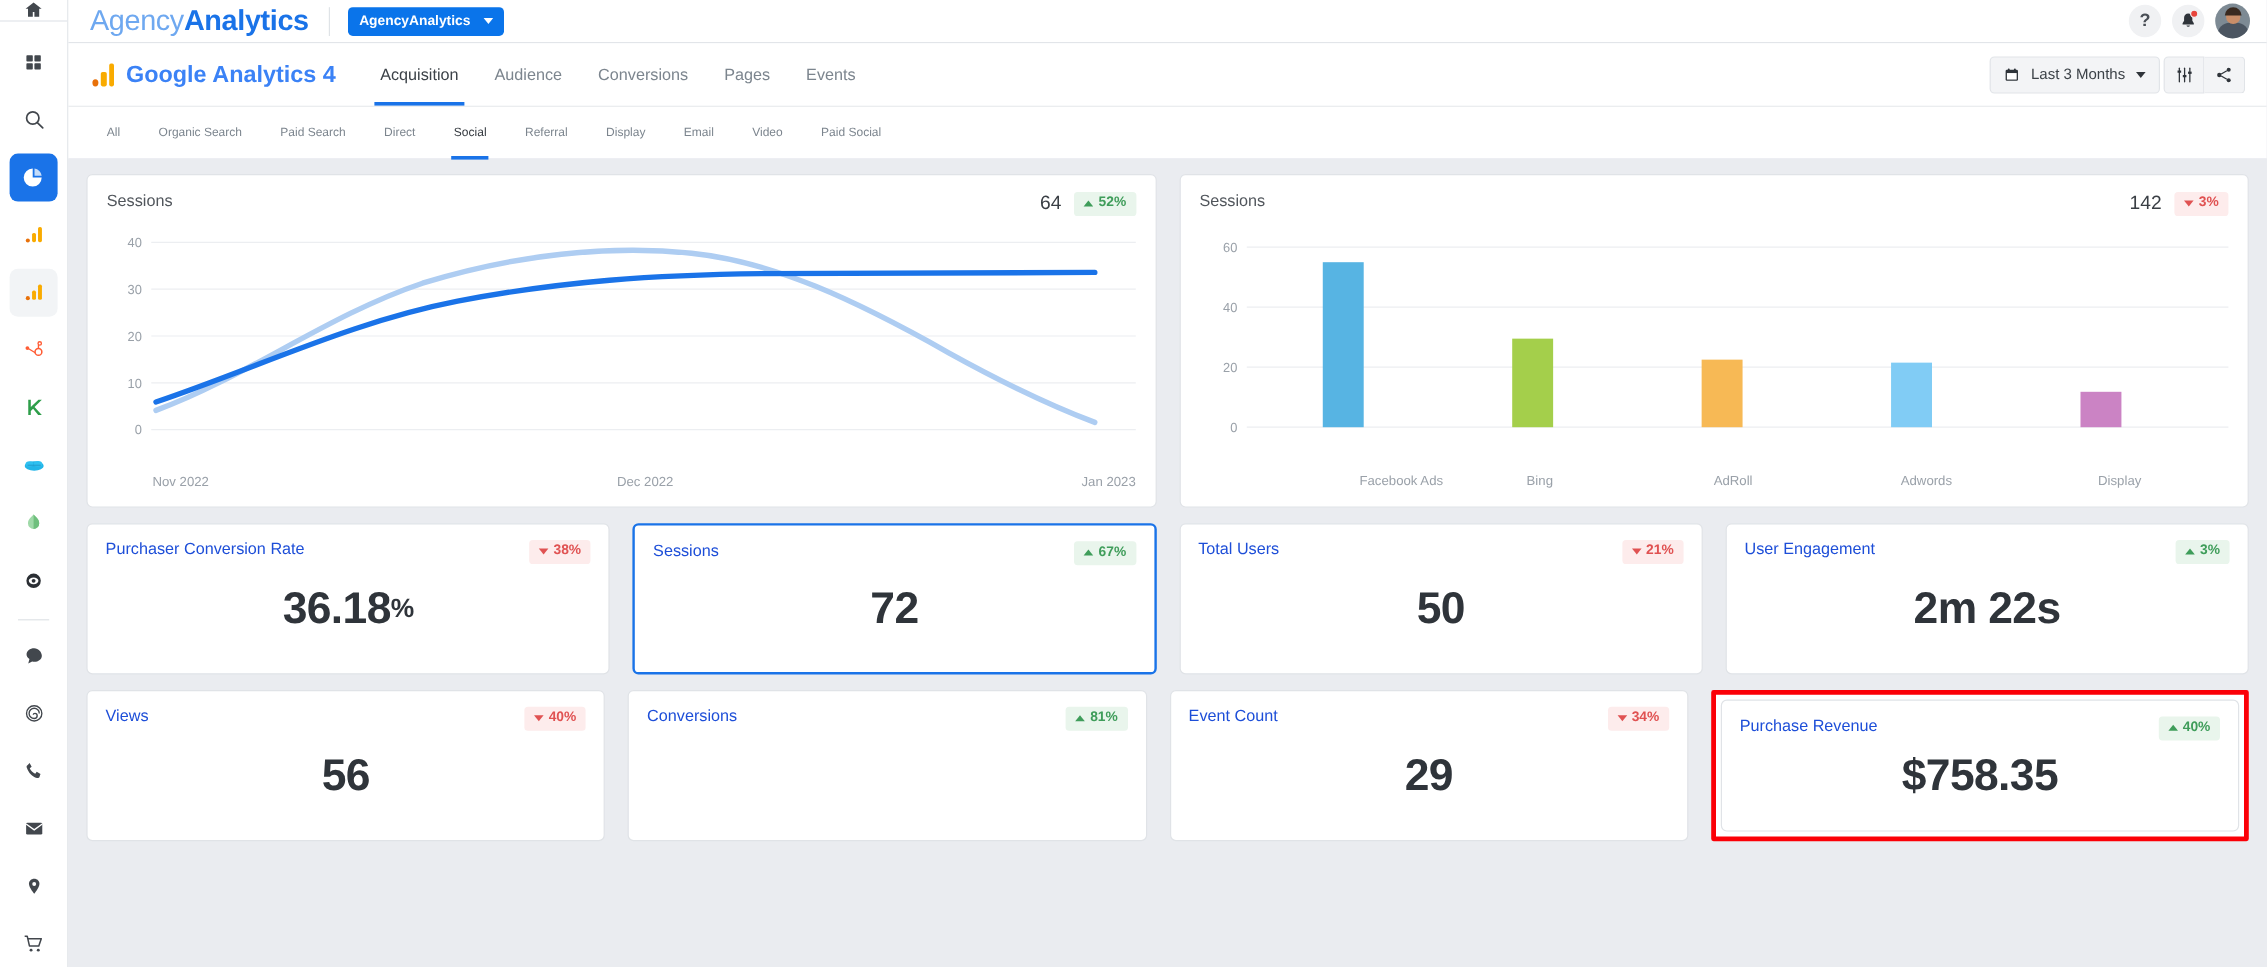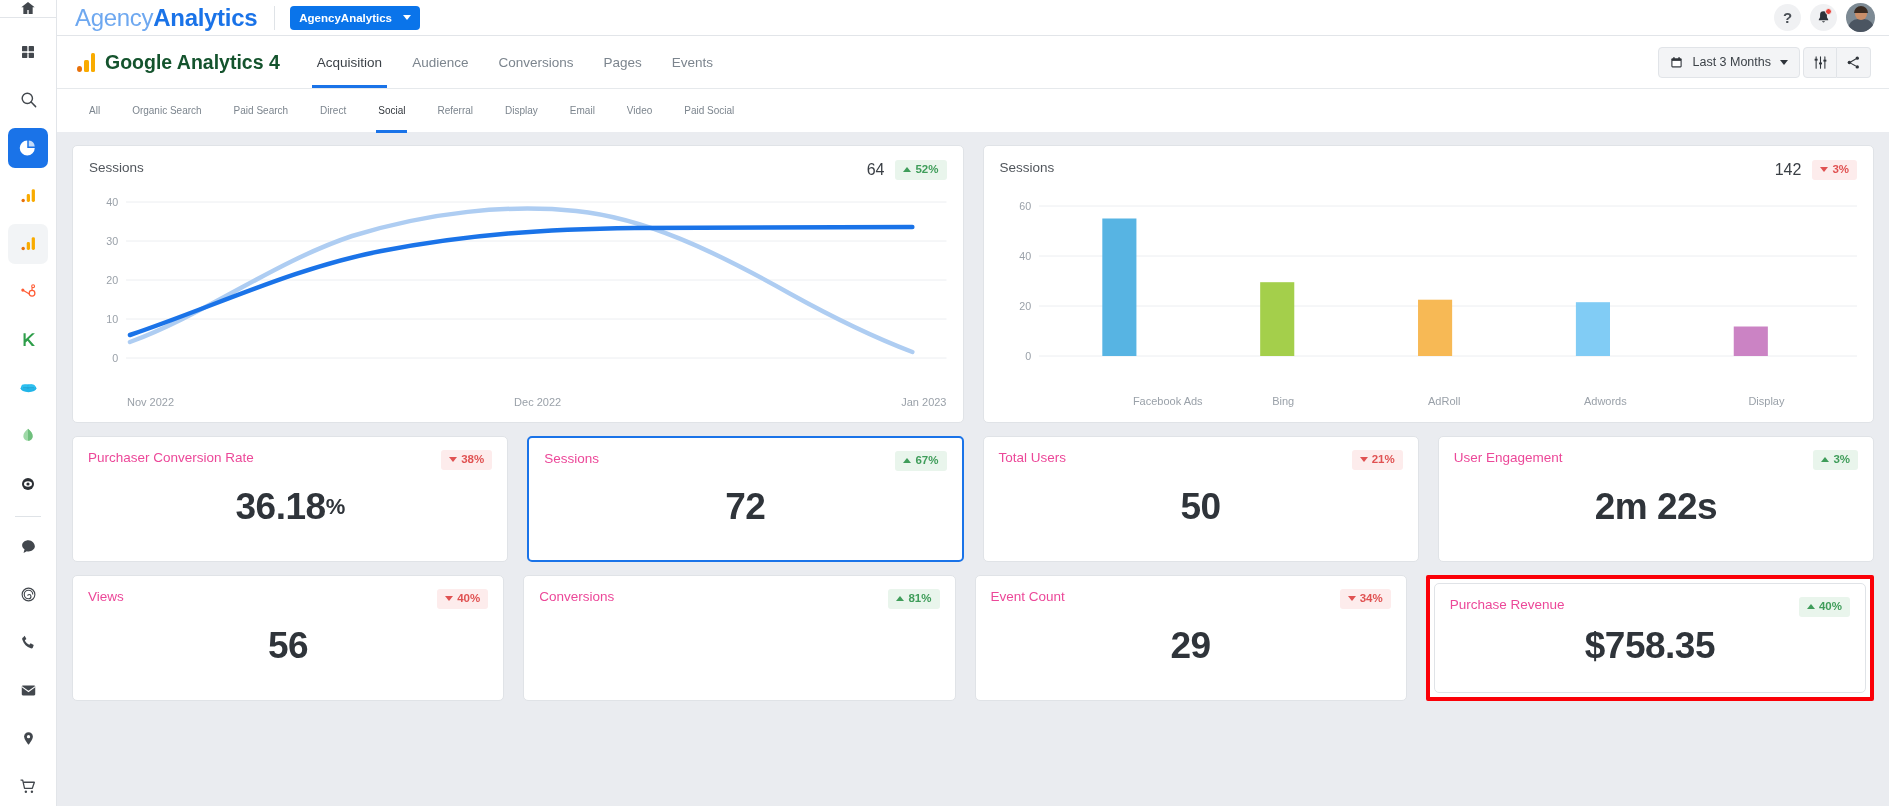--- a/index.html
+++ b/index.html
@@ -84,21 +84,21 @@
   
   .rpt-head {
     height: 52px; background: #fff; display: flex; align-items: center;
     padding: 0 18px 0 20px; position: relative;
   }
   .ga-logo { display: flex; align-items: flex-end; gap: 2px; height: 19px; margin-right: 10px; }
   .ga-logo i { display:block; width: 4.5px; background:#f9ab00; border-radius: 1.5px; }
   .ga-logo i.b1 { height: 6px; border-radius: 50%; width:5px; background:#e8710a;}
   .ga-logo i.b2 { height: 12px; }
   .ga-logo i.b3 { height: 19px; }
-  .rpt-title { font-size: 19.5px; font-weight: 700; color: #14532d; white-space: nowrap; }
+  .rpt-title { font-size: 19.5px; font-weight: 700; color: #3b82f6; white-space: nowrap; }
   .rpt-tabs { display: flex; align-items: center; height: 52px; margin-left: 22px; }
   .rpt-tab {
     font-size: 13.5px; color: #7c858e; padding: 0 15px; height: 52px;
     display: flex; align-items: center; cursor: pointer; position: relative;
     white-space: nowrap;
   }
   .rpt-tab.active { color: #3c4248; }
   .rpt-tab.active::after {
     content:''; position: absolute; left: 10px; right: 10px; bottom: 0;
     height: 3px; background: #1a73e8;
@@ -160,21 +160,21 @@
   .tri-dn { width:0;height:0;border-left:4px solid transparent;border-right:4px solid transparent;border-top:5px solid currentColor; }
   .plot { position: relative; height: 222px; margin-top: 4px; }
   .plot svg { display: block; width: 100%; height: 100%; }
 
   
   .kpi {
     flex: 1; height: 126px; padding: 13px 15px; display: flex; flex-direction: column;
     position: relative; min-width: 0;
   }
   .kpi-head { display: flex; align-items: flex-start; }
-  .kpi-label { font-size: 13.5px; color: #ec4899; }
+  .kpi-label { font-size: 13.5px; color: #1d4ed8; }
   .kpi-val {
     flex: 1; display: flex; align-items: center; justify-content: center;
     font-size: 37px; font-weight: 700; color: #2f343a; letter-spacing: -.5px;
     margin-top: -4px;
   }
   .kpi-val .sup { font-size: 22px; vertical-align: super; font-weight: 700; }
   .kpi.selected { border: 2px solid #1a73e8; }
   .kpi-wrap { flex: 1; display: flex; min-width: 0; }
   .kpi-wrap.outlined {
     border: 4px solid #fb0007; border-radius: 2px; padding: 4px;

